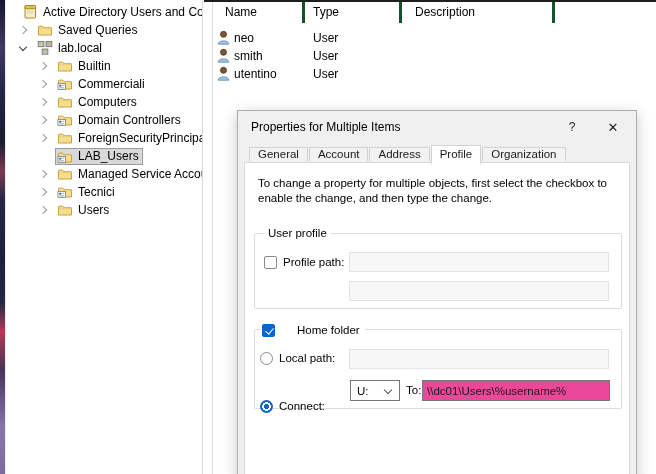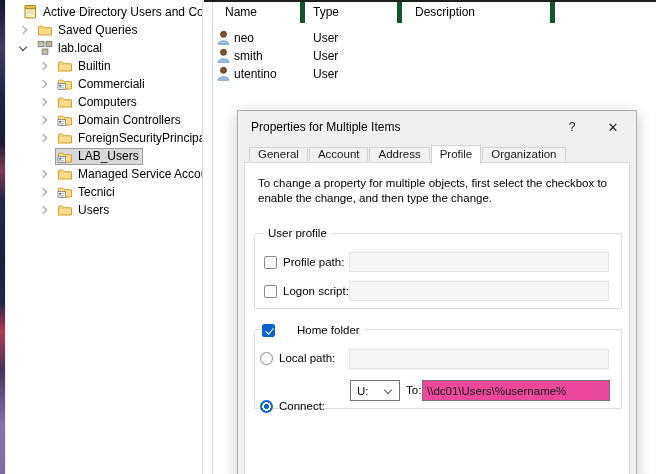--- a/index.html
+++ b/index.html
@@ -31,21 +31,21 @@
   .selwrap{display:inline-flex;align-items:flex-start;height:17px;box-sizing:border-box;
     background:#d8d8d8;border:1px solid #9c9c9c;padding:0 3px 0 1px;margin-left:-2px;}
 
   
   .top-edge{position:absolute;left:204px;top:0;width:452px;height:2px;background:#1f1f1f;z-index:2;}
 
   
   .list-panel{position:absolute;left:212px;top:2px;width:444px;height:472px;background:#fff;
     border-left:1px solid #dcdcdc;box-sizing:border-box;}
   .list-header{display:flex;height:21px;font-size:12px;}
-  .hc{box-sizing:border-box;border-right:5px solid #14532d;padding:3px 0 0 12px;flex:none;}
+  .hc{box-sizing:border-box;border-right:3px solid #14532d;padding:3px 0 0 12px;flex:none;}
   .hc1{width:92px;}
   .hc2{width:97px;padding-left:8px;}
   .hc3{width:153px;padding-left:13px;}
   .hc-fill{flex:1;border-right:none;padding:3px 0 0 8px;}
   .list-body{margin-top:6px;}
   .list-row{display:flex;height:18px;align-items:center;font-size:12px;}
   .rc1{width:92px;flex:none;display:flex;align-items:center;padding-left:3px;box-sizing:border-box;}
   .rc1 .icon{width:15px;height:16px;margin-right:3px;}
   .rc2{width:97px;flex:none;padding-left:8px;box-sizing:border-box;}
   .rc3{width:153px;flex:none;padding-left:13px;box-sizing:border-box;}
@@ -317,24 +317,20 @@
         <div>enable the change, and then type the change.</div>
       </div>
 
       <div class="group g1">
         <span class="group-label">User profile</span>
         <div class="g-row" style="left:9px;top:20px">
           <span class="cb"></span>
           <span class="flabel">Profile path:</span>
         </div>
         <input class="tinput" style="left: 94px; top: 18px; width: 260px;" value="">
-        <div class="g-row" style="left:9px;top:49px">
-          <span class="cb"></span>
-          <span class="flabel">Logon script:</span>
-        </div>
         <input class="tinput" style="left: 94px; top: 47px; width: 260px;" value="">
       </div>
 
       <div class="group g2">
         <span class="group-head">
           <span class="cb checked"></span>
           <span class="flabel">Home folder</span>
         </span>
         <div class="g-row" style="left:5px;top:20px">
           <span class="radio"></span>

